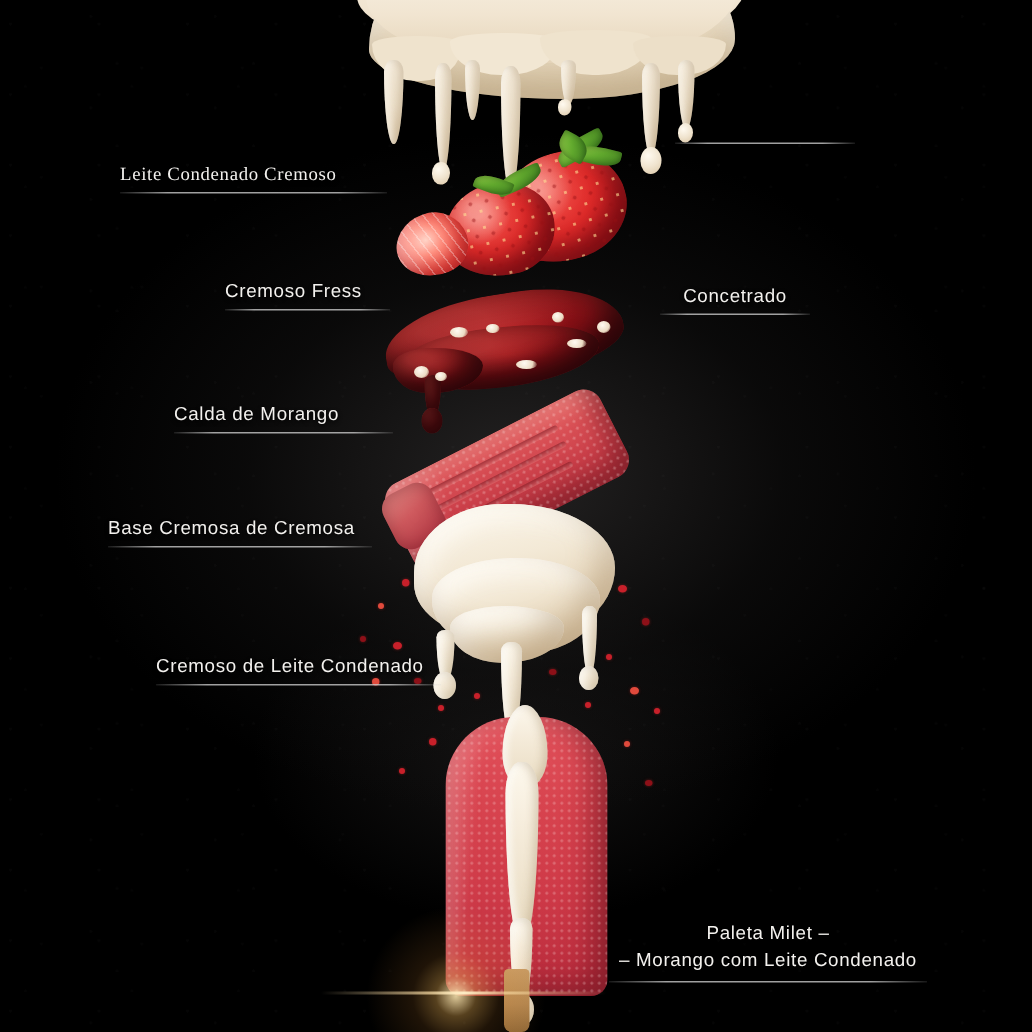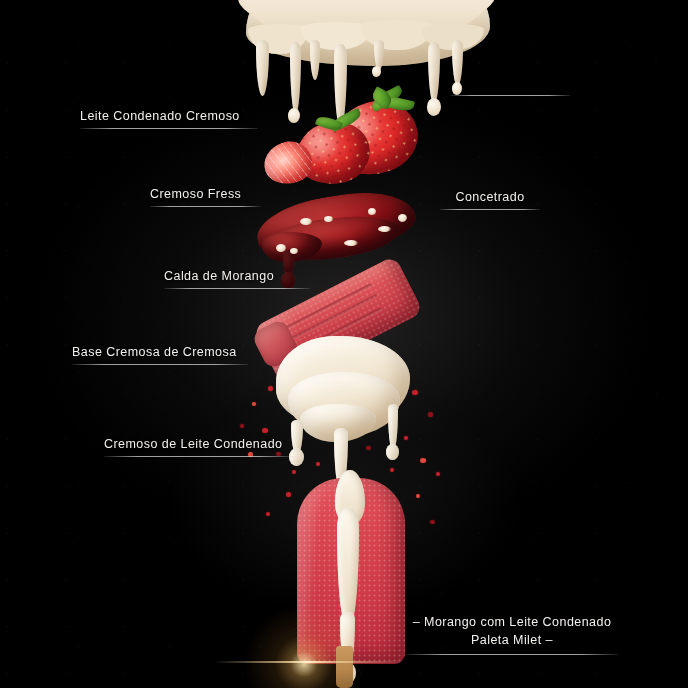--- a/index.html
+++ b/index.html
@@ -329,53 +329,53 @@
     <div class="pour" style="left:337px;top:508px;width:22px;height:116px;
          border-radius:44% 44% 40% 40% / 18% 18% 82% 82%;"></div>
     <div class="pour" style="left:340px;top:612px;width:15px;height:58px;
          border-radius:45%/12% 12% 88% 88%;"></div>
     <div class="pour" style="left:339px;top:662px;width:17px;height:22px;border-radius:50%;"></div>
     <div class="pop-v-stick"></div>
     <div class="flare"></div>
     <div class="flare-streak"></div>
   </div>
 
-  <div class="label left" style="left:80px;top:108px;width:178px;">
+  <div class="label left" style="left:80px;top:108px;width:178px;font-family:Liberation Serif, serif;">
     <span class="txt">Leite Condenado Cremoso</span>
     <span class="rule"></span>
   </div>
 
   <div class="label right" style="left:450px;top:91px;width:120px;">
     <span class="rule"></span>
   </div>
 
   <div class="label left" style="left:150px;top:186px;width:110px;">
     <span class="txt">Cremoso Fress</span>
     <span class="rule"></span>
   </div>
 
   <div class="label right" style="left:440px;top:189px;width:100px;">
     <span class="txt">Concetrado</span>
     <span class="rule"></span>
   </div>
 
-  <div class="label left" style="left:116px;top:268px;width:146px;margin-left:48px;">
+  <div class="label left" style="left:116px;top:268px;width:146px;">
     <span class="txt">Calda de Morango</span>
     <span class="rule"></span>
   </div>
 
   <div class="label left" style="left:72px;top:344px;width:176px;">
     <span class="txt">Base Cremosa de Cremosa</span>
     <span class="rule"></span>
   </div>
 
   <div class="label left" style="left:104px;top:436px;width:190px;">
     <span class="txt">Cremoso de Leite Condenado</span>
     <span class="rule"></span>
   </div>
 
   <div class="label right two-line" style="left:406px;top:614px;width:212px;">
+    <span class="txt">Paleta Milet –</span>
     <span class="txt">– Morango com Leite Condenado</span>
-    <span class="txt">Paleta Milet –</span>
     <span class="rule"></span>
   </div>
 
 </div>
 
 </body></html>

